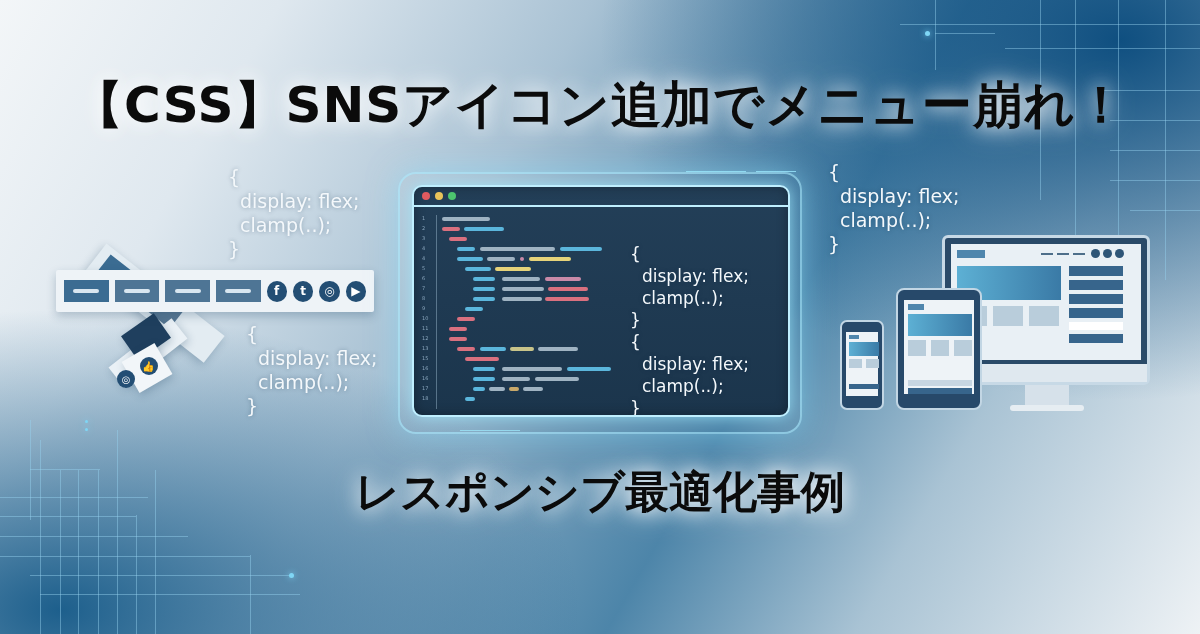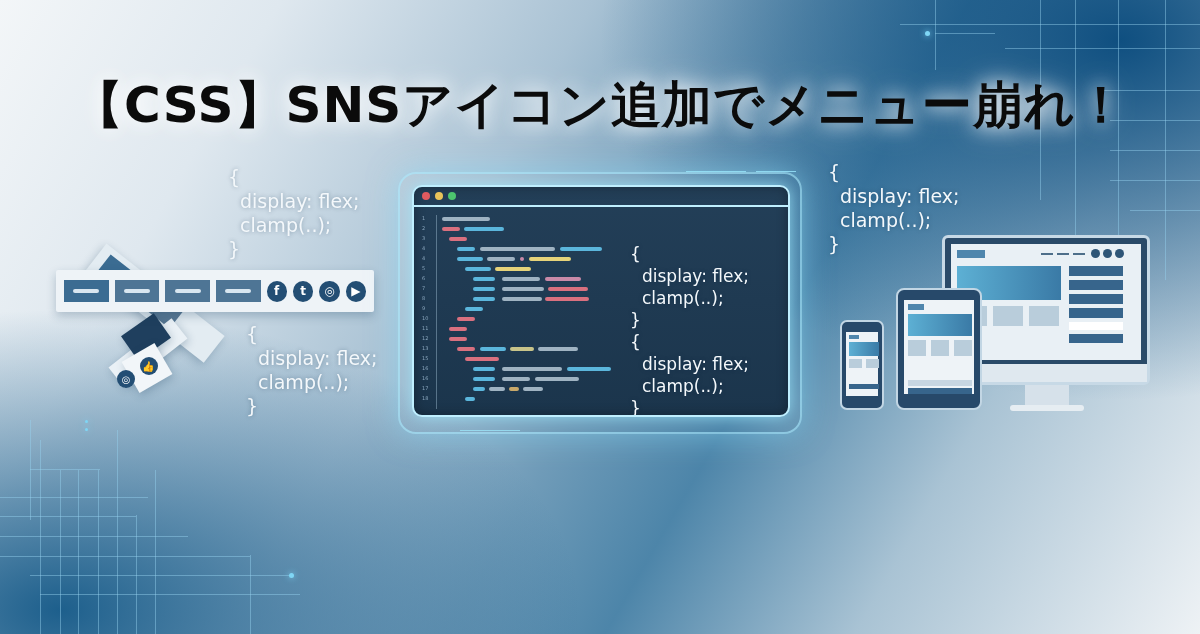--- a/index.html
+++ b/index.html
@@ -317,13 +317,14 @@
   <div class="phone-screen">
     <div class="ui-box" style="left:3px;top:3px;width:10px;height:4px;background:#4f86ad;"></div>
     <div class="ui-box" style="left:3px;top:10px;width:30px;height:14px;background:linear-gradient(90deg,#5db0d4,#3a7aa6);"></div>
     <div class="ui-box" style="left:3px;top:27px;width:13px;height:9px;background:#b9cddb;"></div>
     <div class="ui-box" style="left:20px;top:27px;width:13px;height:9px;background:#b9cddb;"></div>
     <div class="ui-box" style="left:3px;top:52px;width:30px;height:5px;background:#37658c;"></div>
   </div>
 </div>
 
 <div class="subtitle">
+  <div>レスポンシブ最適化事例</div>
 </div>
 
 </body></html>

